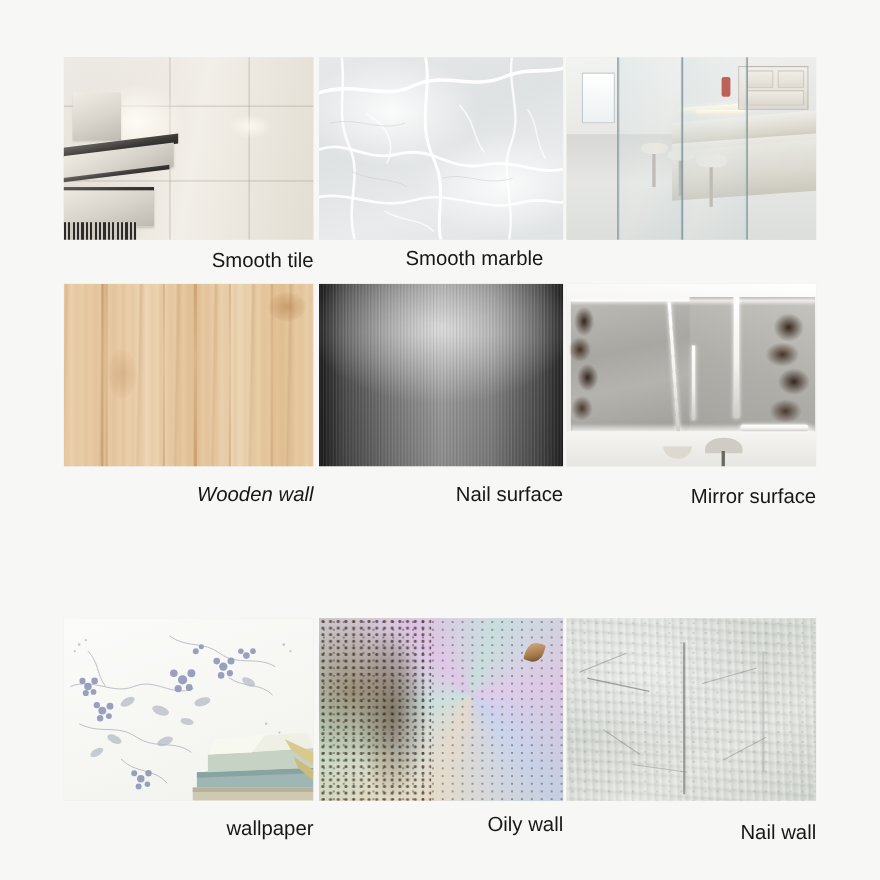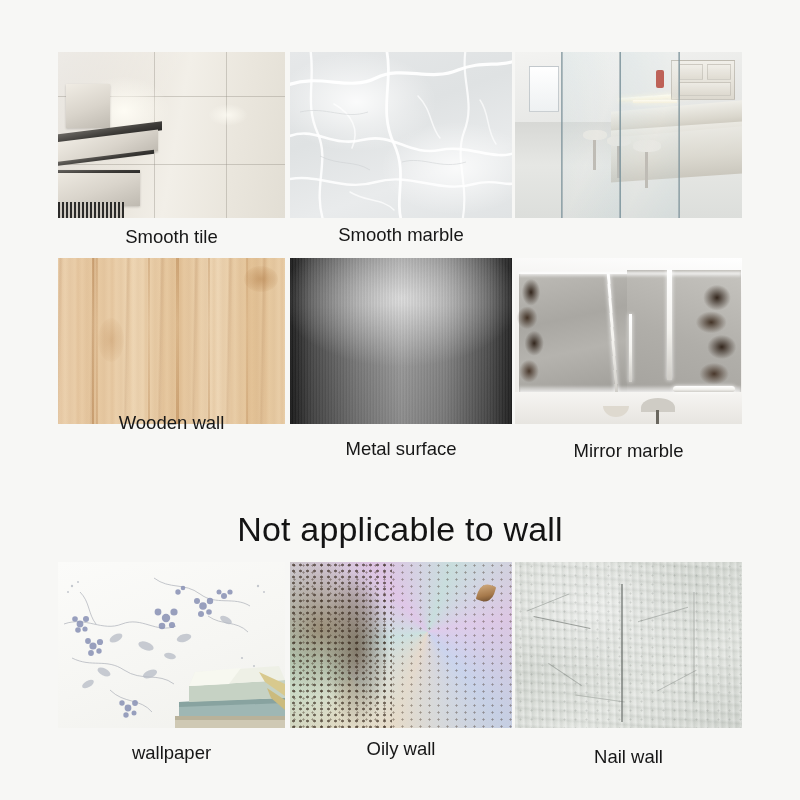--- a/index.html
+++ b/index.html
@@ -47,36 +47,36 @@
     position: absolute;
     overflow: hidden;
     background: #e9e9e7;
   }
   .caption {
     position: absolute;
     color: #171717;
     font-size: 18.5px;
     line-height: 22px;
     white-space: nowrap;
-    text-align: center;
+    text-align: right;
   }
 
   
   #tile-smooth-tile   { left: 58px;  top: 52px;  width: 227px; height: 166px; }
   #tile-smooth-marble { left: 290px; top: 52px;  width: 222px; height: 166px; }
   #tile-smooth-glass  { left: 515px; top: 52px;  width: 227px; height: 166px; }
   #cap-smooth-tile   { left: 58px;  top: 226px; width: 227px; }
-  #cap-smooth-marble { left: 290px; top: 224px; width: 222px; }
+  #cap-smooth-marble { left: 272px; top: 224px; width: 222px; }
   #cap-smooth-glass  { left: 515px; top: 226px; width: 227px; }
 
   
   #tile-wooden-wall   { left: 58px;  top: 258px; width: 227px; height: 166px; }
   #tile-metal-surface { left: 290px; top: 258px; width: 222px; height: 166px; }
   #tile-mirror-surface{ left: 515px; top: 258px; width: 227px; height: 166px; }
-  #cap-wooden-wall    { left: 58px;  top: 412px; width: 227px; }
+  #cap-wooden-wall    { left: 58px;  top: 438px; width: 227px; font-style: italic; }
   #cap-metal-surface  { left: 290px; top: 438px; width: 222px; }
   #cap-mirror-surface { left: 515px; top: 440px; width: 227px; }
 
   
   #tile-wallpaper  { left: 58px;  top: 562px; width: 227px; height: 166px; }
   #tile-oily-wall  { left: 290px; top: 562px; width: 222px; height: 166px; }
   #tile-lime-wall  { left: 515px; top: 562px; width: 227px; height: 166px; }
   #cap-wallpaper   { left: 58px;  top: 742px; width: 227px; }
   #cap-oily-wall   { left: 290px; top: 738px; width: 222px; }
   #cap-lime-wall   { left: 515px; top: 746px; width: 227px; }
@@ -446,24 +446,23 @@
       <div class="mr-foliage" style="left:178px; top:24px; width:48px; height:112px;"></div>
       <div class="mr-counter" style="height:32px;"></div>
       <div class="mr-bar" style="left:158px; top:128px; width:62px; height:6px; border-radius:3px;"></div>
       <div class="mr-bowl" style="left:88px; top:148px; width:26px; height:11px;"></div>
       <div class="mr-table" style="left:126px; top:140px; width:34px; height:14px;"></div>
       <div class="mr-leg" style="left:141px; top:152px; width:3px; height:14px;"></div>
     </div>
   </div>
 
   <div class="caption" id="cap-wooden-wall">Wooden wall</div>
-  <div class="caption" id="cap-metal-surface">Metal surface</div>
-  <div class="caption" id="cap-mirror-surface">Mirror marble</div>
-
-  <div class="section-title" id="title-not-applicable">Not applicable to wall</div>
+  <div class="caption" id="cap-metal-surface">Nail surface</div>
+  <div class="caption" id="cap-mirror-surface">Mirror surface</div>
+
 
   <div class="tile" id="tile-wallpaper">
     <div class="tex tex-wallpaper">
       <svg class="wp-svg" viewBox="0 0 227 166" preserveAspectRatio="none">
         <g stroke="#a9adb6" fill="none" stroke-width="0.8" opacity="0.85">
           <path d="M6,62 C28,54 44,70 64,62 C84,54 98,72 118,64"></path>
           <path d="M96,16 C112,28 126,20 142,32 C158,44 176,34 192,44"></path>
           <path d="M14,96 C34,106 48,96 66,108 C84,120 100,110 116,122"></path>
           <path d="M52,128 C66,142 82,136 94,150"></path>
           <path d="M150,54 C164,64 178,58 190,70"></path>

